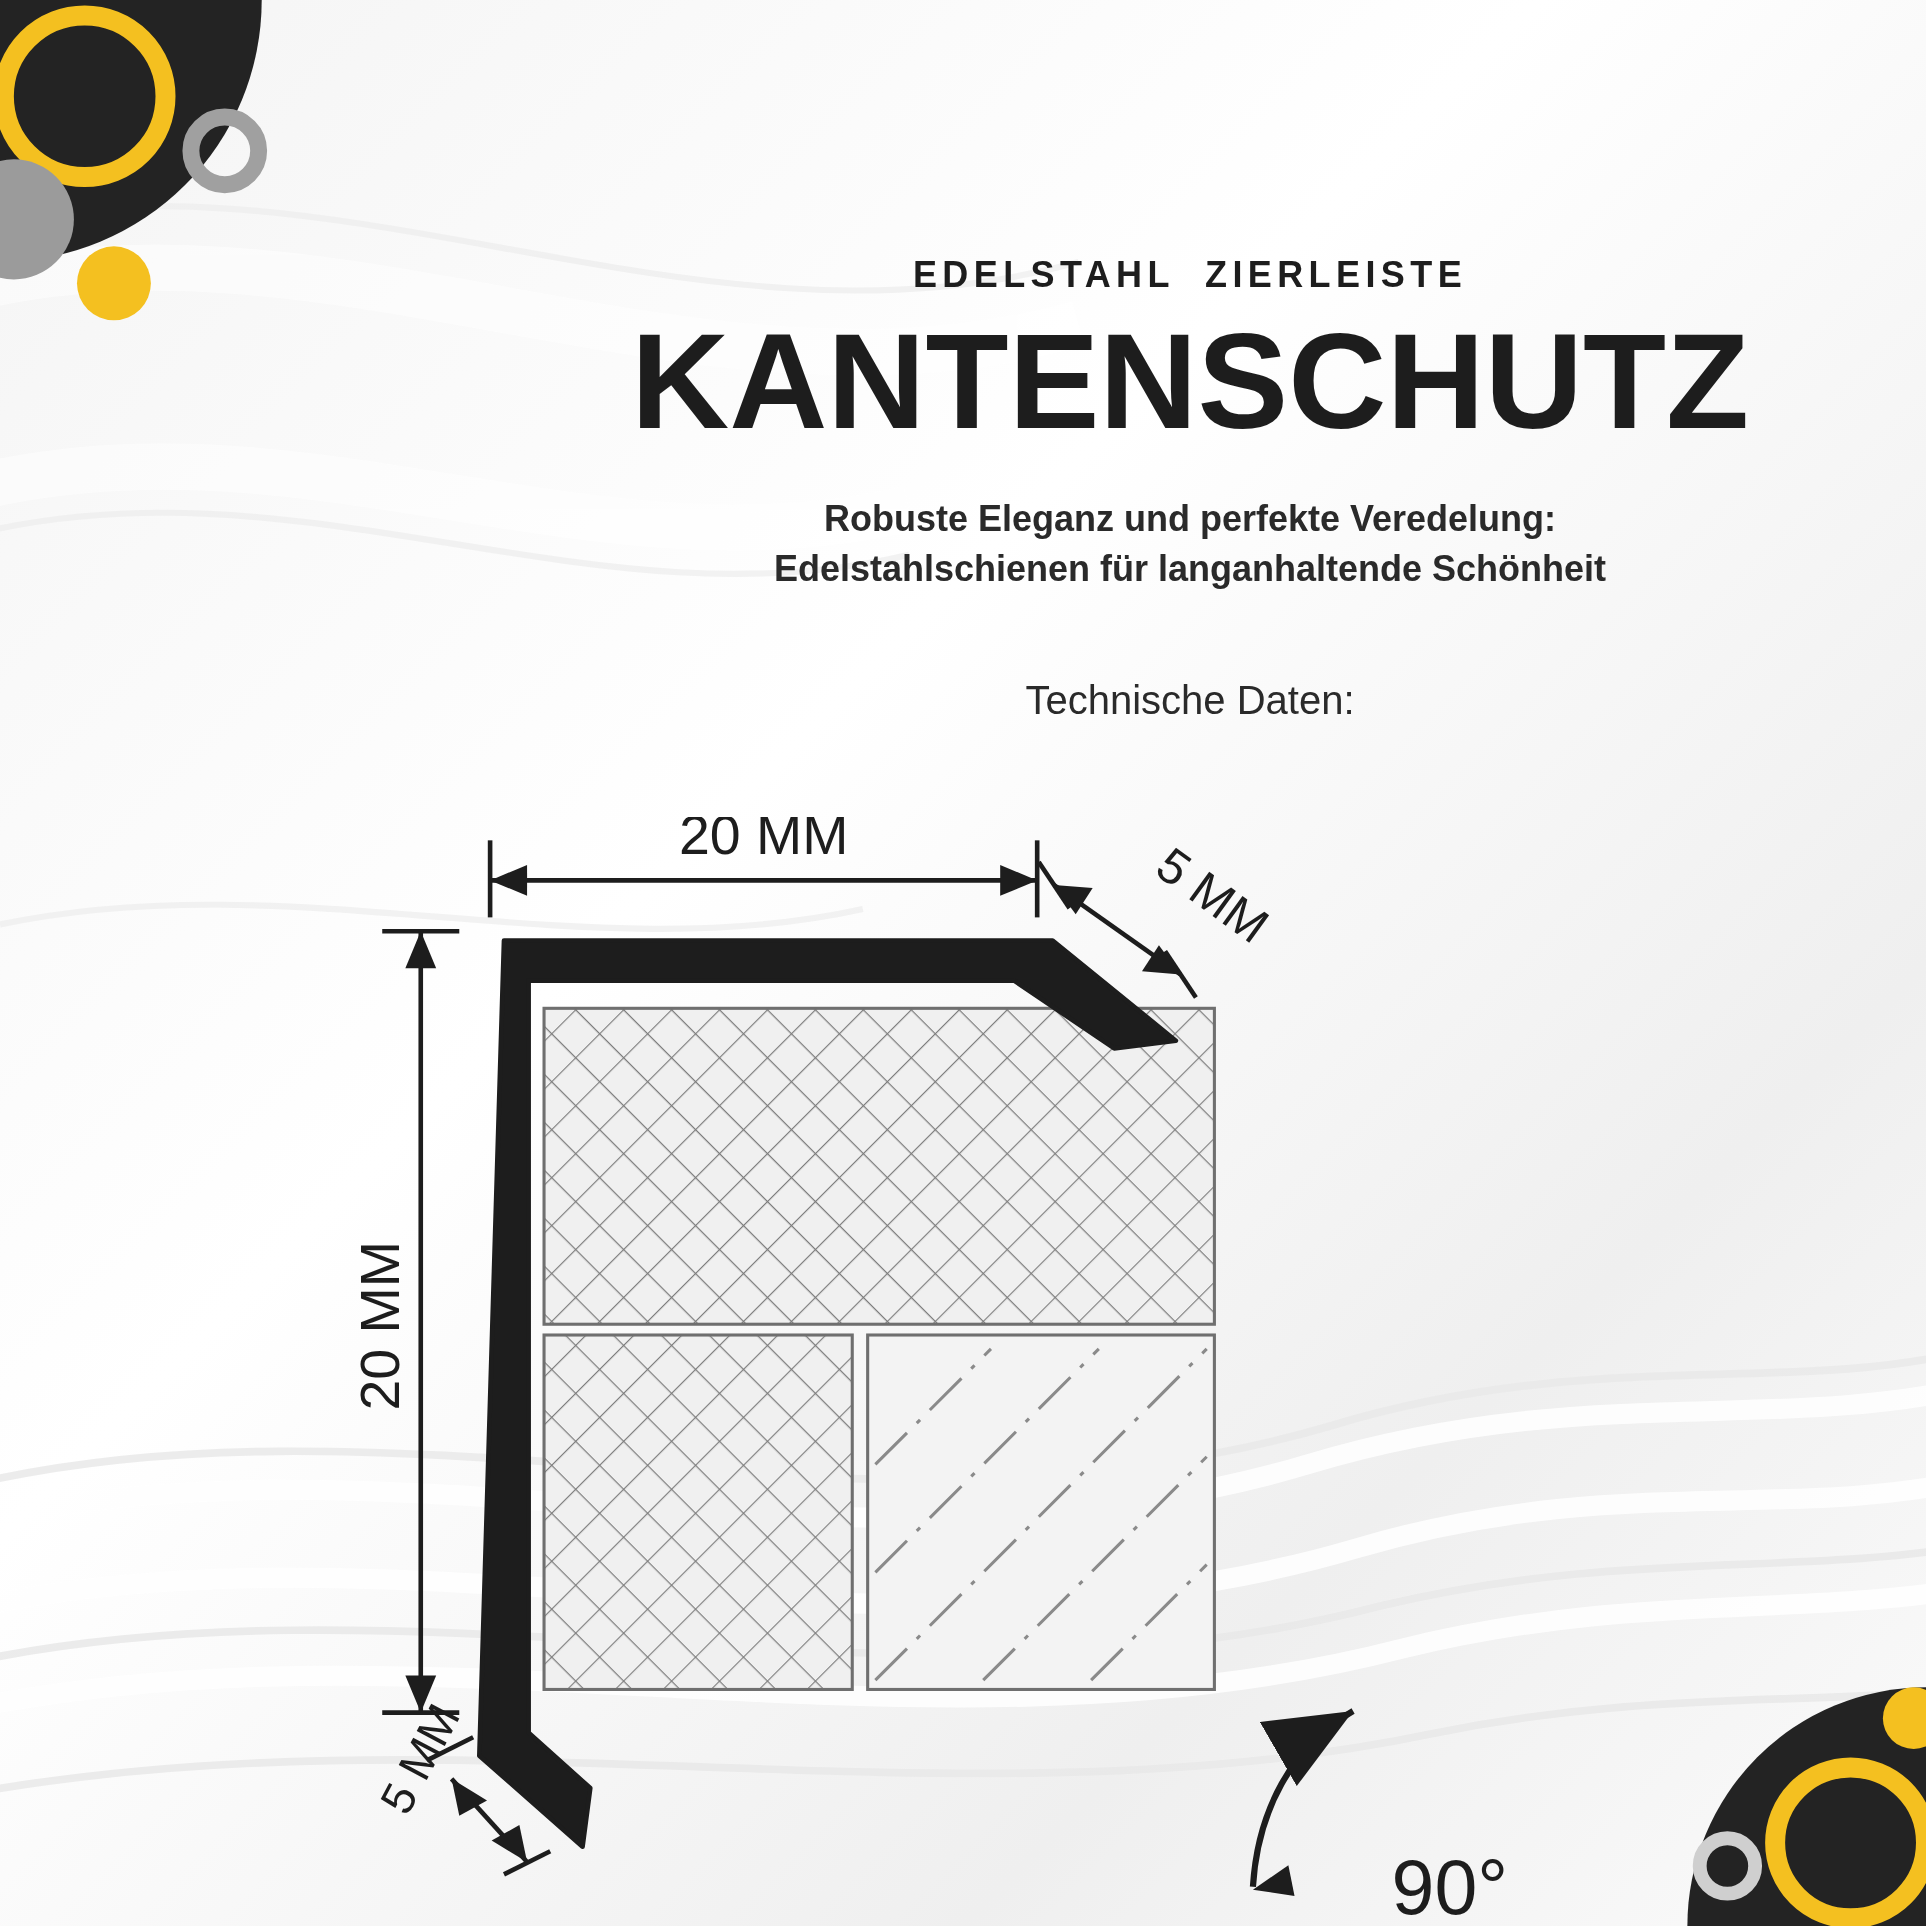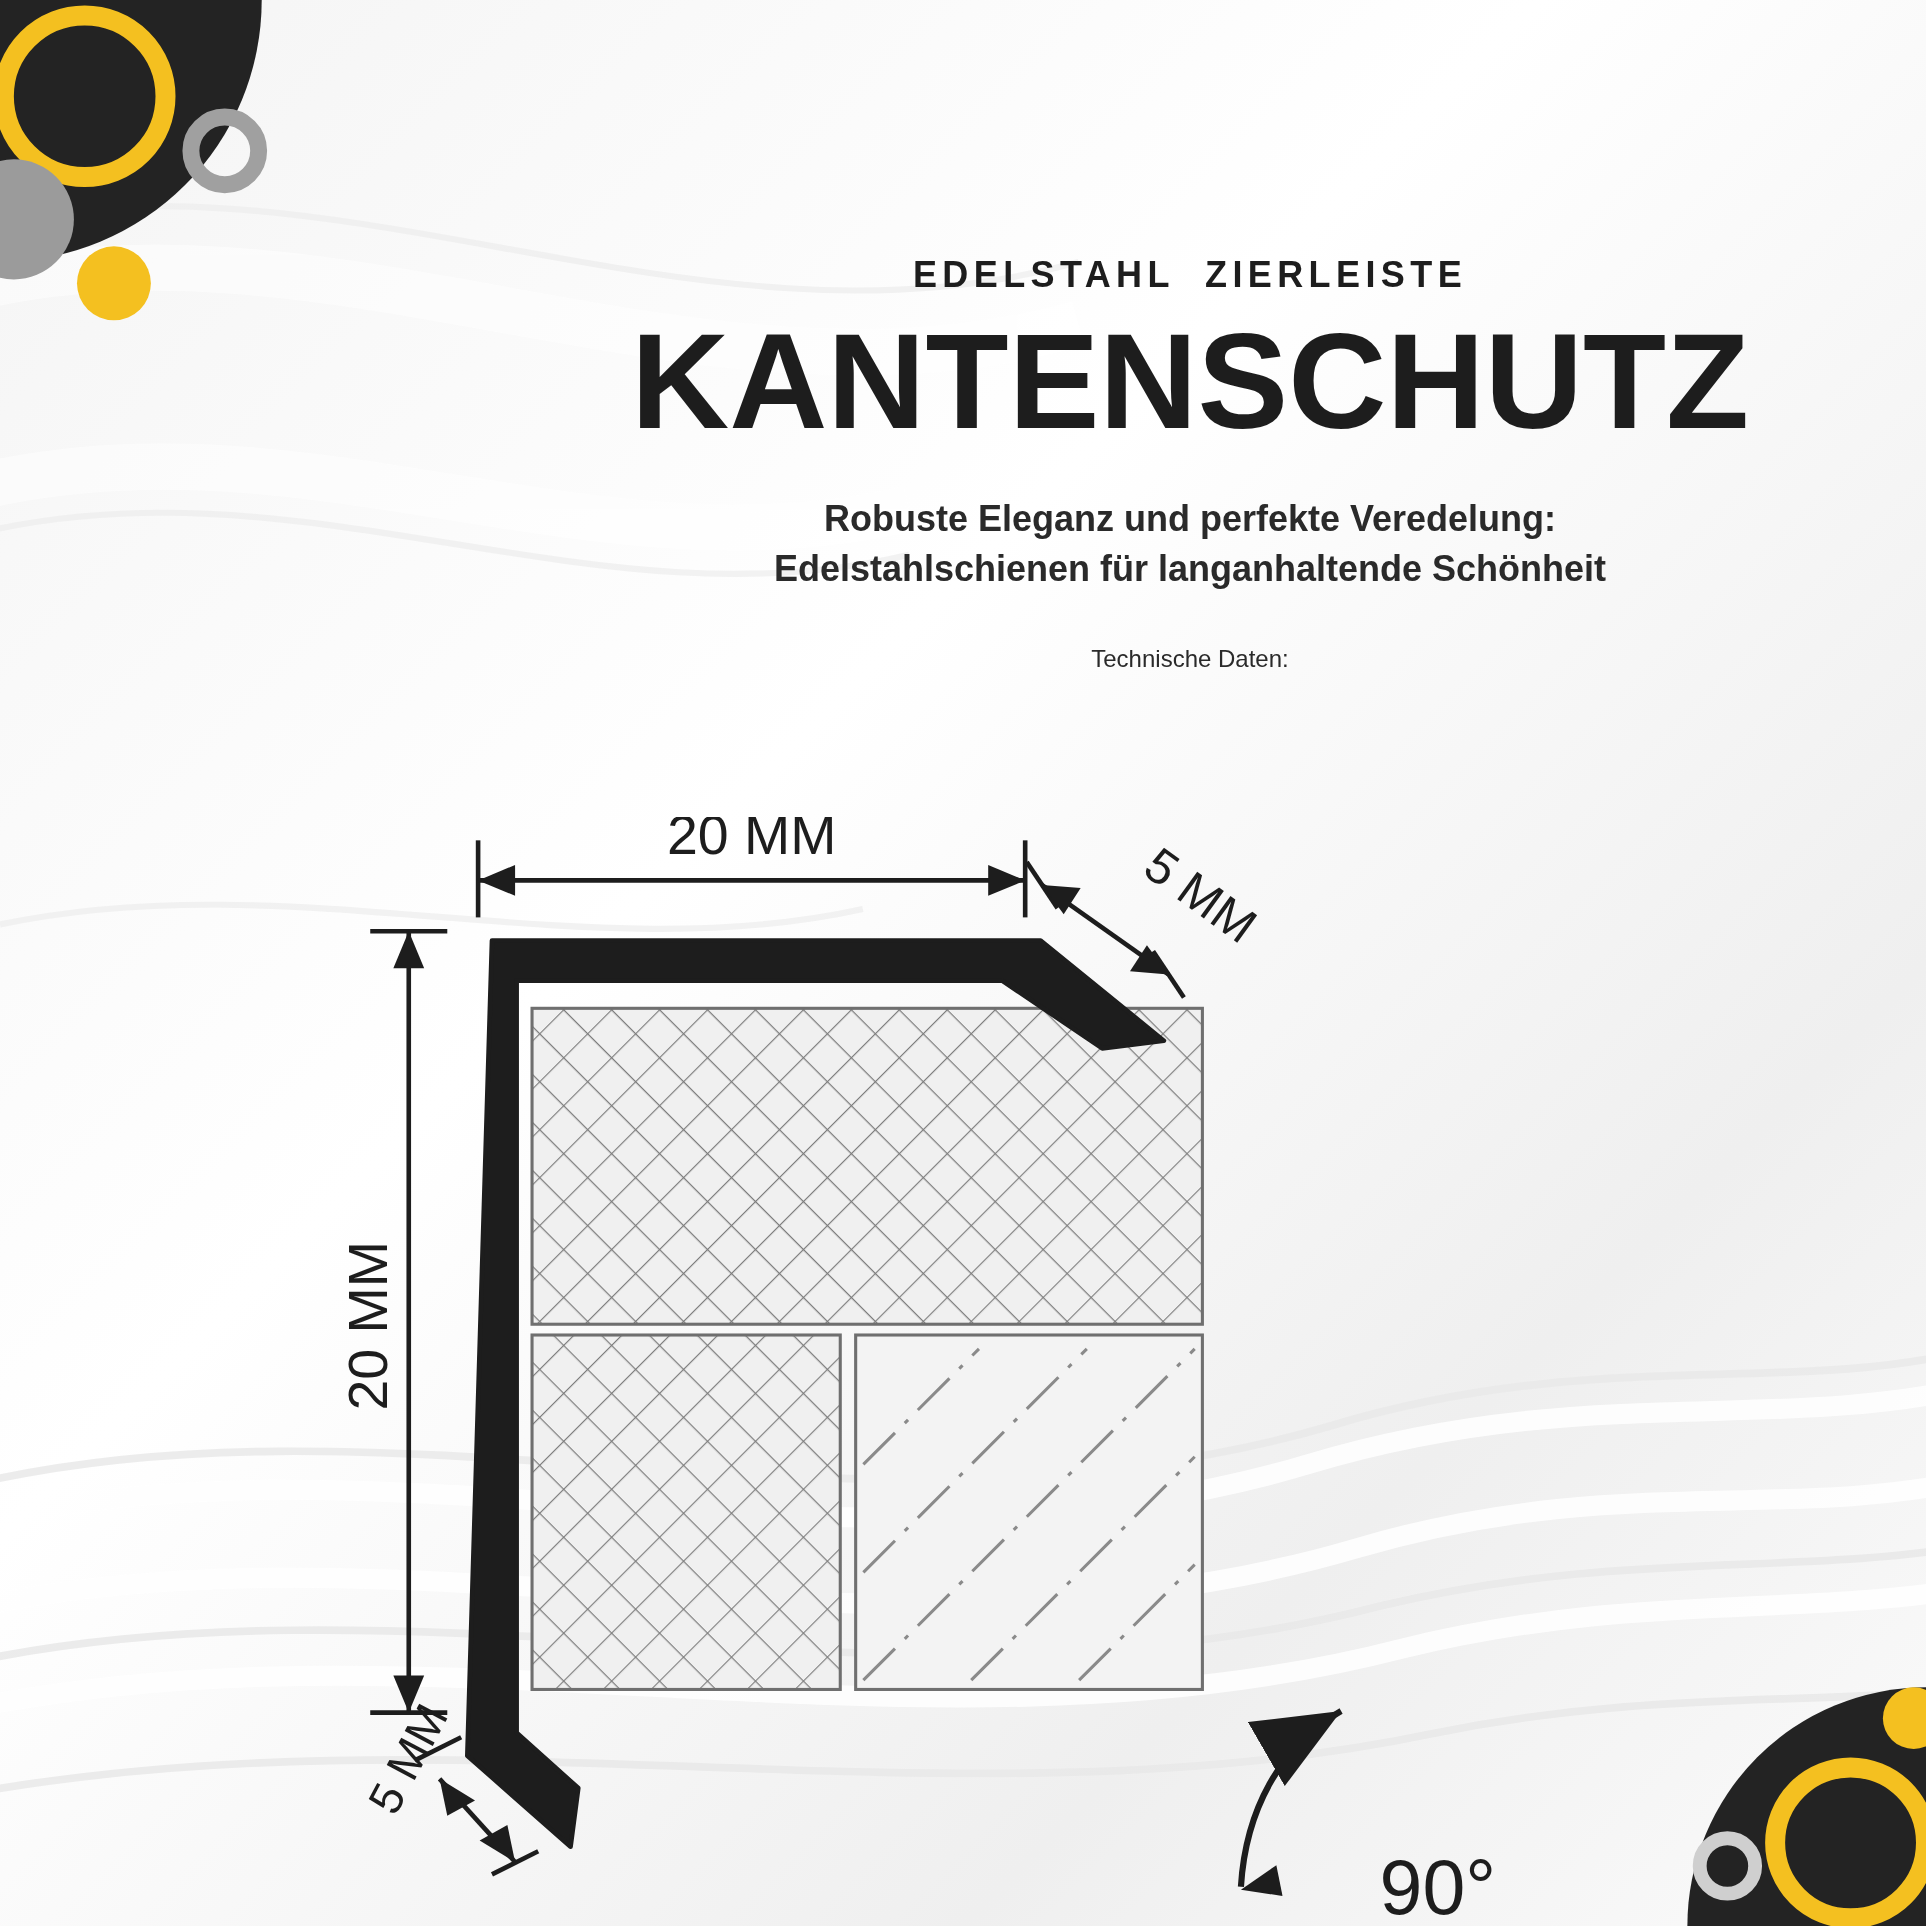--- a/index.html
+++ b/index.html
@@ -56,30 +56,30 @@
     line-height: 1.0;
   }
   .subtitle {
     margin-top: 45px;
     font-size: 36px;
     line-height: 1.38;
     color: #2a2a2a;
     font-weight: 700;
   }
   .tech-label {
-    margin-top: 52px;
-    font-size: 24px;
+    margin-top: 85px;
+    font-size: 40px;
     color: #2a2a2a;
     text-align: center;
   }
 
   
   .drawing {
     position: absolute;
-    left: 324px;
+    left: 336px;
     top: 817px;
     width: 1464px;
     height: 1110px;
   }
   .drawing svg { display: block; }
 </style>
 </head>
 <body>
 
 <div class="page">

